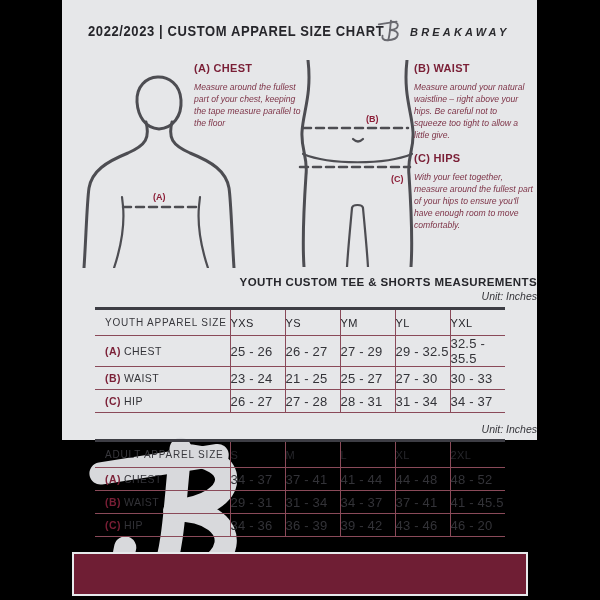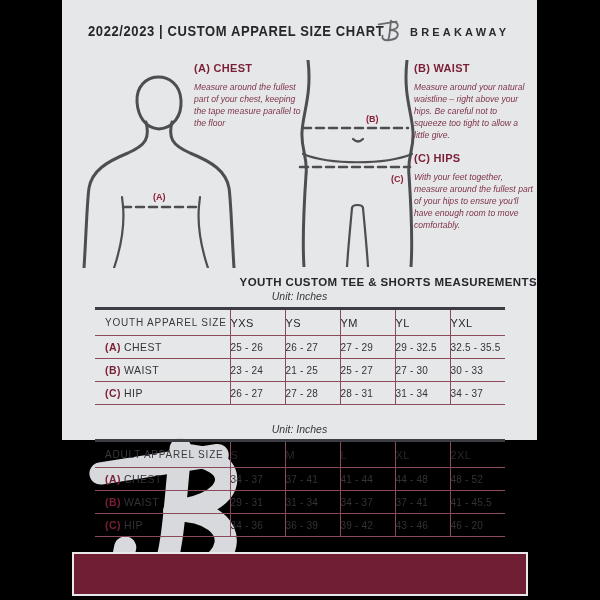--- a/index.html
+++ b/index.html
@@ -21,21 +21,21 @@
   }
   
   .hdr-title{
     position:absolute;left:26px;top:23px;
     font-size:13px;font-weight:bold;letter-spacing:.6px;color:#26262b;
     transform:scaleY(1.12);transform-origin:left top;white-space:nowrap;
   }
   .logo{position:absolute;left:314px;top:15px;}
   .brand{
     position:absolute;left:348px;top:26px;
-    font-size:11px;font-weight:bold;letter-spacing:3.2px;color:#2a2a2e;white-space:nowrap;
+    font-size:11px;font-weight:bold;letter-spacing:3.2px;color:#2a2a2e;white-space:nowrap;font-style:italic;
   }
   
   .fig{position:absolute;z-index:1;}
   .fig-torso{left:18px;top:56px;}
   .fig-lower{left:233px;top:60px;}
   .fig path,.fig ellipse{fill:none;stroke:var(--figure);stroke-linecap:round;}
   .outline{stroke-width:3px;}
   .inner{stroke-width:2.2px;}
   .dash{stroke:#8c1f38;stroke-width:2.5px;stroke-dasharray:8 5;fill:none;}
   .tag{font-size:9px;font-weight:bold;fill:#8c1f38;font-family:"Liberation Sans",sans-serif;}
@@ -49,21 +49,21 @@
   }
   .instr-chest{left:132px;top:62px;width:110px;}
   .instr-waist{left:352px;top:62px;width:114px;}
   .instr-hips{left:352px;top:152px;width:122px;}
   
   .tbl-title{
     position:absolute;left:0;width:475px;text-align:right;z-index:1;
     font-size:11.5px;font-weight:bold;letter-spacing:.4px;color:#26262b;
   }
   .tbl-unit{
-    position:absolute;left:0;width:475px;text-align:center;z-index:1;
+    position:absolute;left:0;width:475px;text-align:right;z-index:1;
     font-size:10.5px;font-style:italic;color:#36363b;
   }
   .size-table{
     position:absolute;left:33px;width:410px;z-index:1;
     border-collapse:collapse;table-layout:fixed;
     border-top:3px solid #3d3d44;
   }
   .size-table col.c-lbl{width:135px;}
   .size-table col.c-val{width:55px;}
   .size-table tr{border-bottom:1.6px solid var(--line);}
@@ -73,21 +73,21 @@
   }
   .size-table thead th{height:25px;}
   .size-table th:nth-child(n+2),.size-table td:nth-child(n+2){border-left:1.6px solid var(--line);}
   .size-hdr-label{
     text-align:left!important;padding-left:10px!important;
     font-size:10px;letter-spacing:.8px;color:#38383d;
   }
   .size-col{font-size:11px;font-weight:bold;color:#26262b;letter-spacing:.4px;}
   .row-lbl{text-align:left!important;padding-left:10px!important;font-size:10.5px;letter-spacing:.4px;color:#333338;}
   .row-lbl b{color:var(--maroon);font-weight:bold;}
-  .cell{font-size:10px;color:#333338;letter-spacing:.2px;}
+  .cell{font-size:13px;color:#333338;letter-spacing:.2px;}
   .t-youth-title{top:276px;} .t-youth-unit{top:290px;} .t-youth{top:307px;}
   .t-adult-title{top:409px;} .t-adult-unit{top:423px;} .t-adult{top:439px;}
   
   .watermark{position:absolute;left:20px;top:418px;z-index:0;}
   .watermark path{fill:none;stroke:#d8d9dc;stroke-linecap:round;}
   .footer-bar{
     position:absolute;left:10px;top:552px;width:456px;height:44px;z-index:2;
     background:#6f1e34;border:2px solid #e7e9eb;box-sizing:border-box;
   }
 </style>

